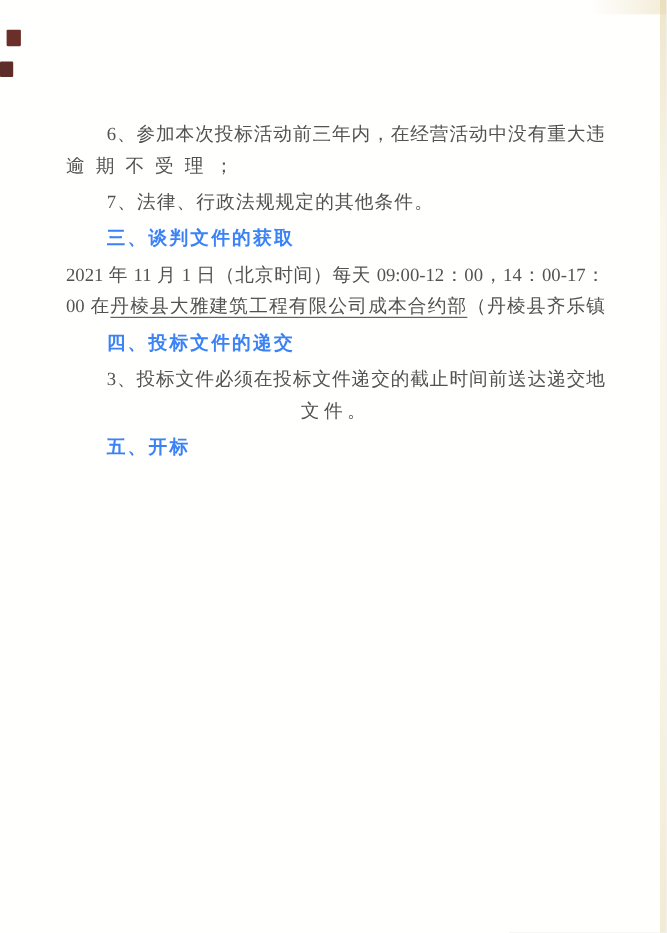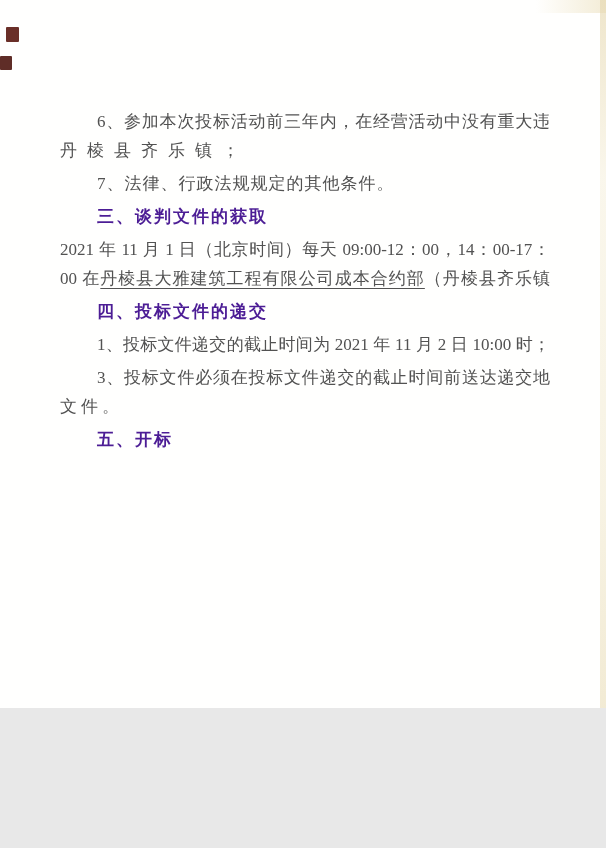--- a/index.html
+++ b/index.html
@@ -1,19 +1,19 @@
 <!DOCTYPE html>
 <html><head>
 <meta charset="utf-8">
 <style>
   html, body { margin: 0; padding: 0; background: #e8e8e8; }
   .page {
     position: relative;
     width: 606px;
-    height: 708px;
+    height: 848px;
     margin: 0 auto;
     background: #fffffe;
     overflow: hidden;
     font-family: "Liberation Serif", "DejaVu Serif", serif;
   }
   
   .edge-strip {
     position: absolute; top: 0; right: 0; width: 6px; height: 100%;
     background: linear-gradient(to bottom,
       rgba(230,216,176,0.65) 0%,
@@ -41,57 +41,54 @@
   .block { margin: 0 0 4px 0; }
   .line { letter-spacing: 1px; }
   .line.indent { text-indent: 37px; }
   .line.fill {
     letter-spacing: 0;
     text-align: justify;
     text-align-last: justify;
     text-justify: inter-character;
   }
   .line.sp-wide   { letter-spacing: 10px; }
-  .line.sp-slight { letter-spacing: 4px; }
+  .line.sp-slight { letter-spacing: 4px; text-align: center; }
   .block.heading .line {
     font-family: "Liberation Sans", "DejaVu Sans", sans-serif;
     font-weight: 700;
-    color: #4c1d95;
+    color: #3b82f6;
     letter-spacing: 2px;
   }
   .u { text-decoration: underline; text-underline-offset: 4px; text-decoration-thickness: 1px; margin-top: 20px; }
 </style>
 </head>
 <body>
 
 <div class="page">
   <div class="corner-smudge"></div>
   <div class="edge-strip"></div>
   <div class="doc">
       <div class="block paragraph">
         <div class="line indent fill"><span>6、参加本次投标活动前三年内，在经营活动中没有重大违</span></div>
-        <div class="line sp-wide"><span>丹棱县齐乐镇；</span></div>
+        <div class="line sp-wide"><span>逾期不受理；</span></div>
       </div>
       <div class="block paragraph">
         <div class="line indent"><span>7、法律、行政法规规定的其他条件。</span></div>
       </div>
       <div class="block heading">
         <div class="line indent"><span>三、谈判文件的获取</span></div>
       </div>
       <div class="block paragraph">
         <div class="line fill"><span>2021 年 11 月 1 日（北京时间）每天 09:00-12：00，14：00-17：</span></div>
         <div class="line fill"><span>00 在</span><span class="u">丹棱县大雅建筑工程有限公司成本合约部</span><span>（丹棱县齐乐镇</span></div>
       </div>
       <div class="block heading">
         <div class="line indent"><span>四、投标文件的递交</span></div>
       </div>
       <div class="block paragraph">
-        <div class="line indent fill"><span>1、投标文件递交的截止时间为 2021 年 11 月 2 日 10:00 时；</span></div>
-      </div>
-      <div class="block paragraph">
         <div class="line indent fill"><span>3、投标文件必须在投标文件递交的截止时间前送达递交地</span></div>
         <div class="line sp-slight"><span>文件。</span></div>
       </div>
       <div class="block heading">
         <div class="line indent"><span>五、开标</span></div>
       </div>
     </div>
 <div class="scan-mark" style="left: 6px; top: 27px; width: 13px; height: 15px; background: rgb(106, 47, 40);"></div>
     <div class="scan-mark" style="left: 0px; top: 56px; width: 12px; height: 14px; background: rgb(95, 45, 39);"></div>
   </div>

